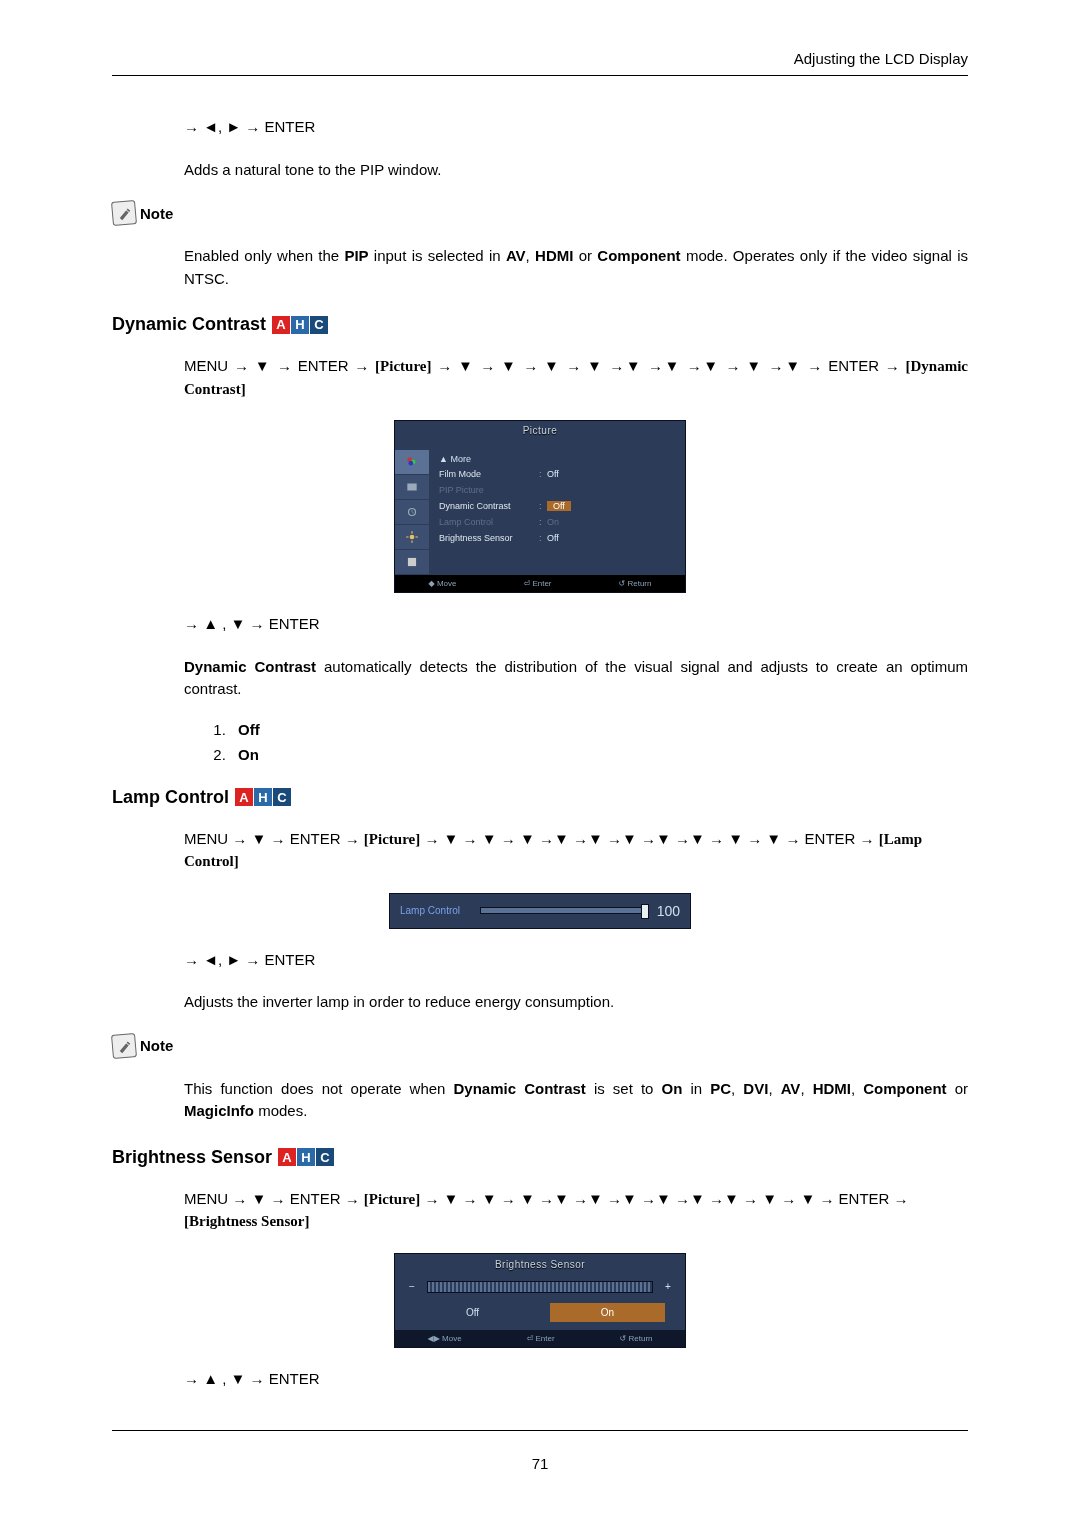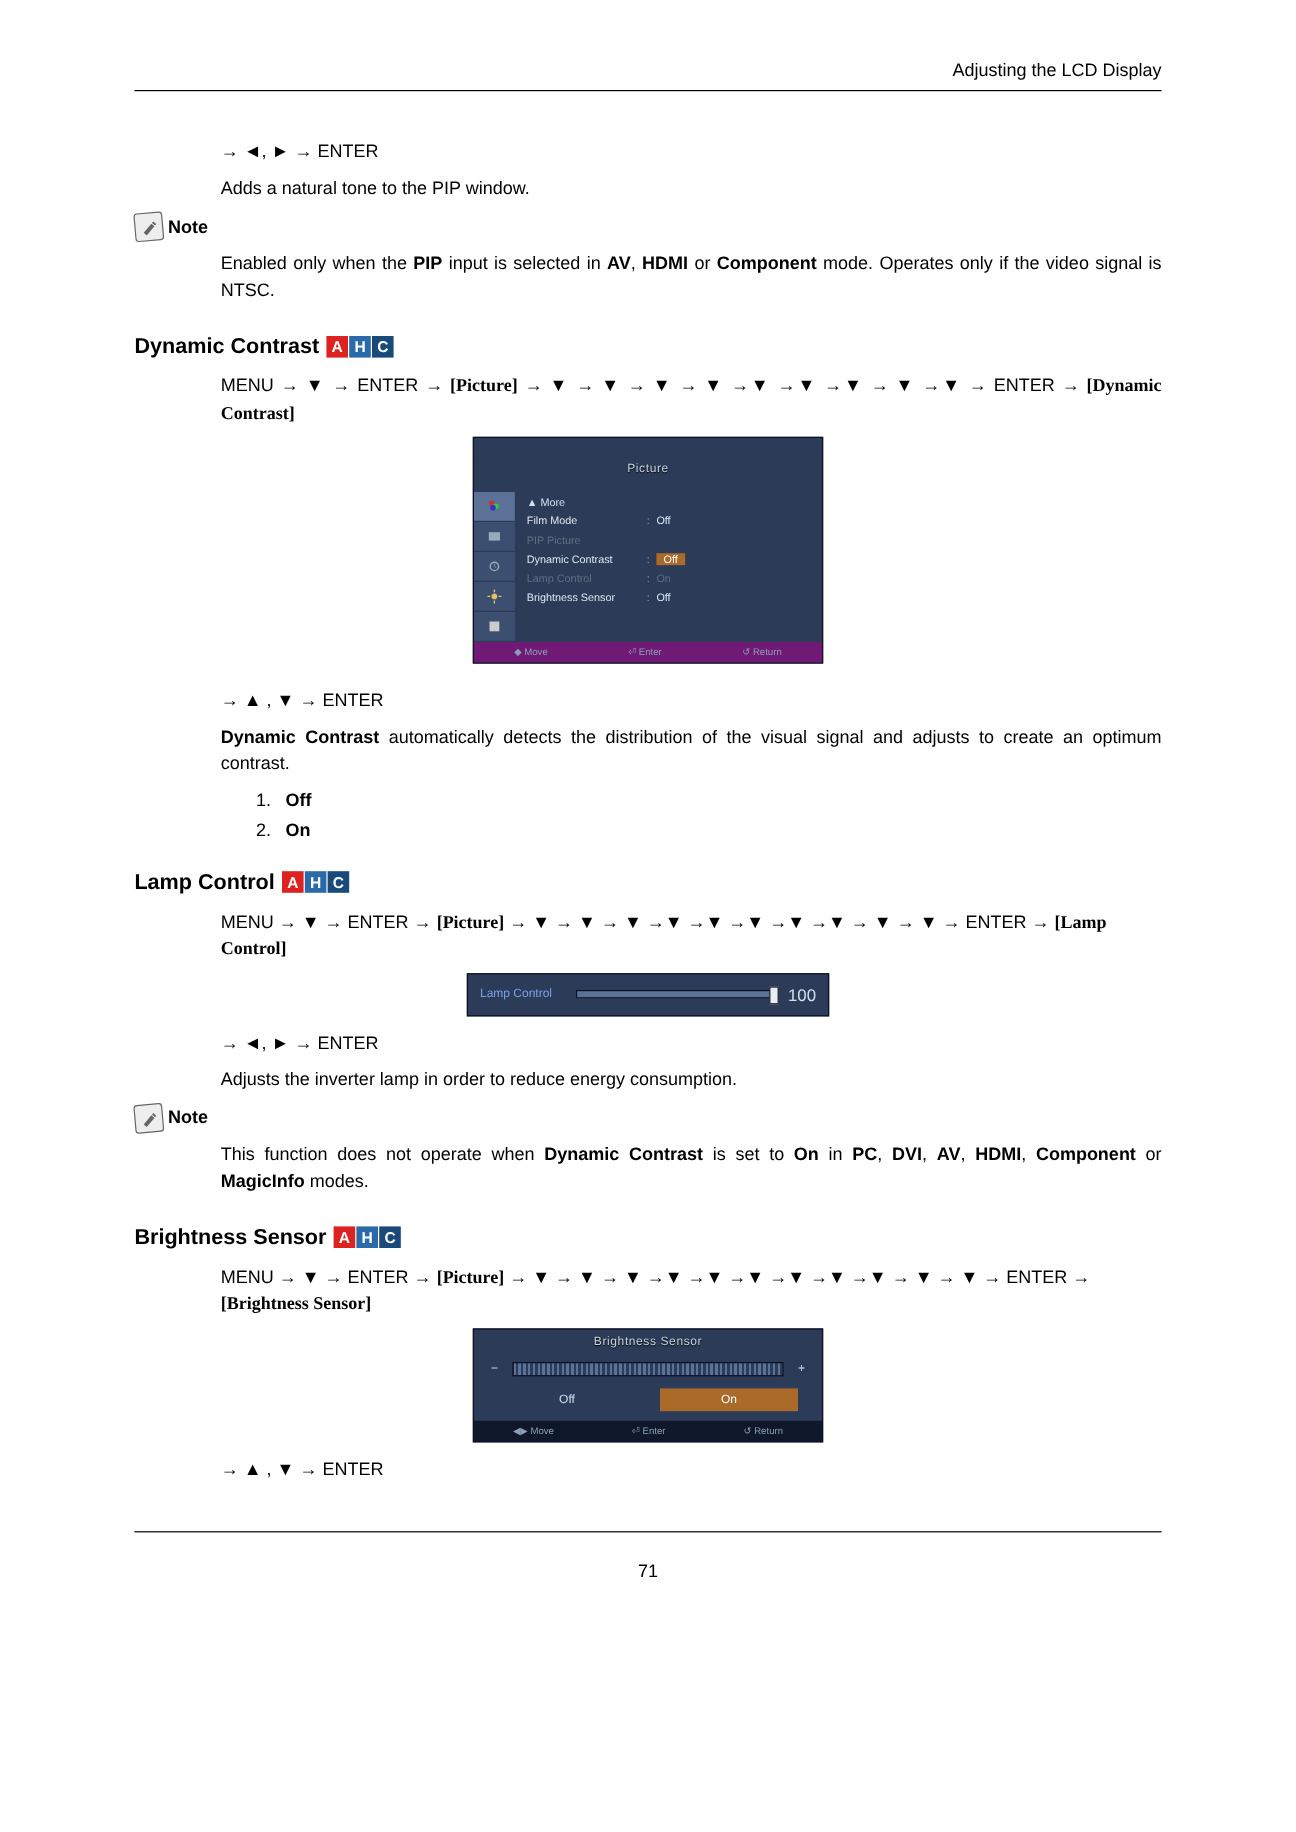--- a/index.html
+++ b/index.html
@@ -40,21 +40,21 @@
     color: #fff;
     font-weight: bold;
     font-size: 13px;
     display: inline-flex;
     align-items: center;
     justify-content: center;
   }
   .badge-a { background: #d22; }
   .badge-h { background: #2a6aa8; }
   .badge-c { background: #1a4a7a; }
-  p { margin: 8px 0; line-height: 1.5; }
+  p { margin: 20px 0; line-height: 1.5; }
   .just { text-align: justify; }
   .note-line {
     display: flex;
     align-items: center;
     gap: 4px;
     margin: 4px 0;
   }
   .note-icon {
     width: 22px;
     height: 22px;
@@ -85,21 +85,20 @@
     font-size: 10px;
     color: #dfe6ec;
   }
   .osd-title {
     text-align: center;
     padding: 4px 0;
     color: #c9d4dc;
     background: #2b3b58;
     letter-spacing: 0.5px;
     text-shadow: 0 1px 1px #000;
-    margin-top: 16px;
   }
   .osd-body { display: flex; margin-top: 10px; }
   .osd-sidebar {
     width: 34px;
     background: #3d4f70;
     display: flex;
     flex-direction: column;
   }
   .osd-tab {
     height: 24px;
@@ -120,21 +119,21 @@
   .osd-row.dim .val { color: #5f7084; }
   .osd-row.hi .val {
     background: #a96a2a;
     color: #fff;
     padding: 0 6px;
   }
   .osd-footer {
     display: flex;
     justify-content: space-around;
     padding: 4px 0;
-    background: #701a75;
+    background: #000000;
     color: #8aa0b6;
     font-size: 8px;
   }
 
   
   .lamp-osd {
     width: 302px;
     height: 36px;
     margin: 4px auto 12px auto;
     background: #2b3b58;

